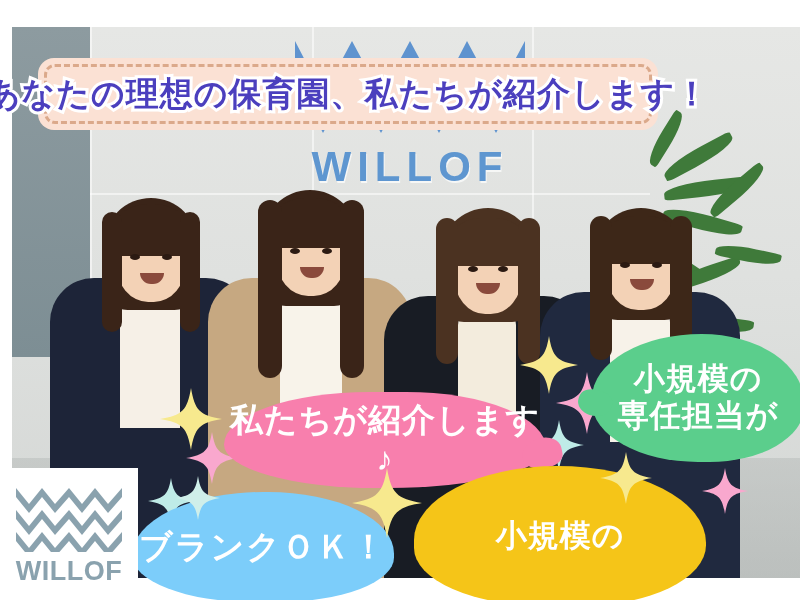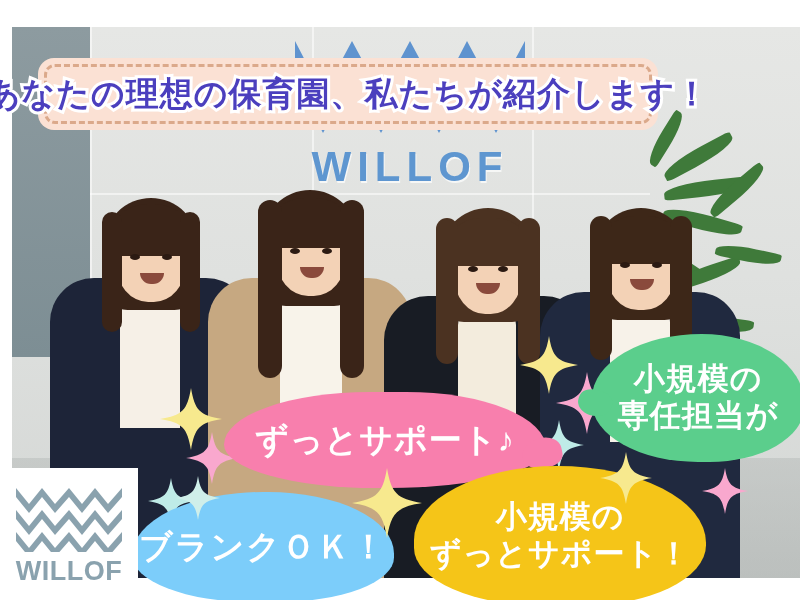--- a/index.html
+++ b/index.html
@@ -276,31 +276,30 @@
   </div>
 
   <div class="bubble bub-green">
     <div>
       <span class="bub-line">小規模の</span>
       <span class="bub-line">専任担当が</span>
     </div>
   </div>
 
   <div class="bubble bub-pink">
-    <span class="bub-line">ずっとサポート♪</span>
+    <span class="bub-line">私たちが紹介します♪</span>
   </div>
 
   <div class="bubble bub-blue">
     <span class="bub-line">ブランクＯＫ！</span>
   </div>
 
   <div class="bubble bub-yellow">
     <div>
       <span class="bub-line">小規模の</span>
-      <span class="bub-line">ずっとサポート！</span>
     </div>
   </div>
 
   <div class="spark" style="left:352px;top:468px;">
     <svg width="70" height="70" viewBox="0 0 100 100">
         <path d="M50 0 C56 36 64 44 100 50 C64 56 56 64 50 100 C44 64 36 56 0 50 C36 44 44 36 50 0Z" fill="#F7E98E"></path>
       </svg>
   </div>
   <div class="spark" style="left:176px;top:476px;">
     <svg width="44" height="44" viewBox="0 0 100 100">

